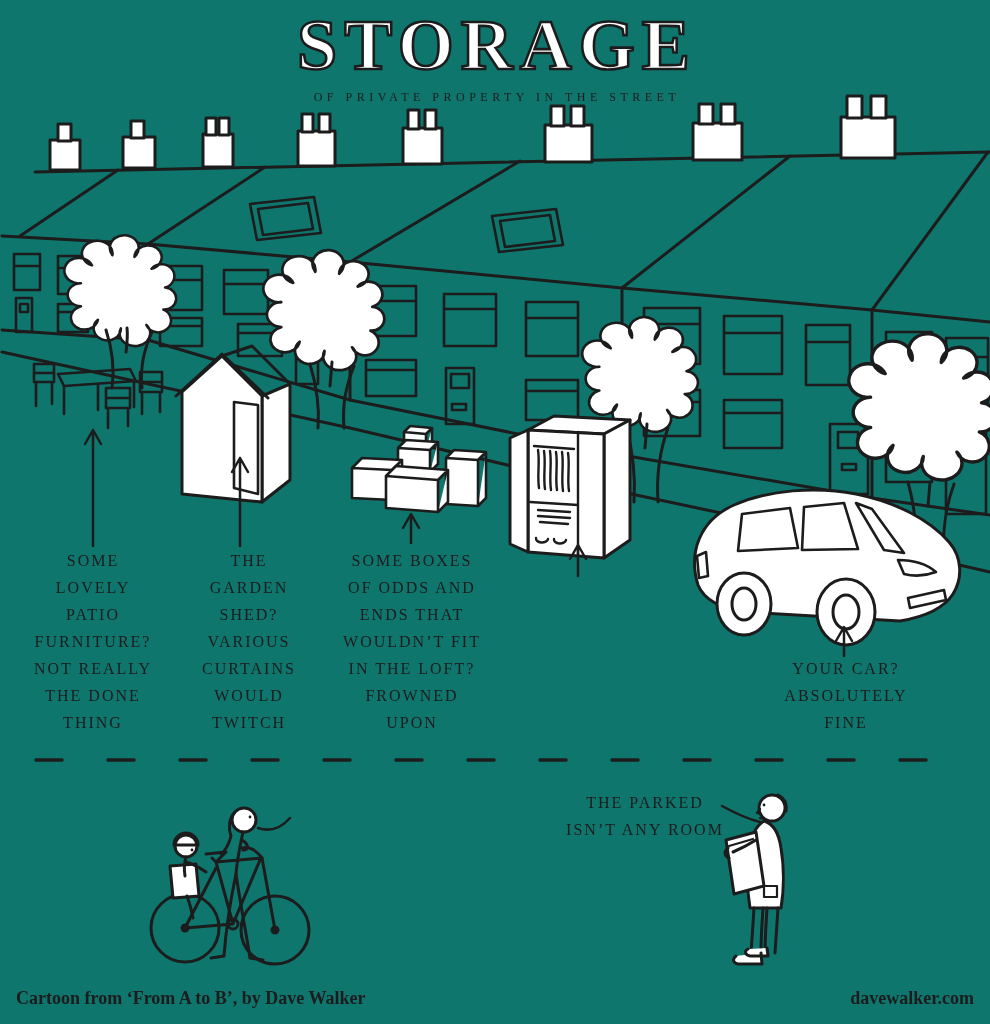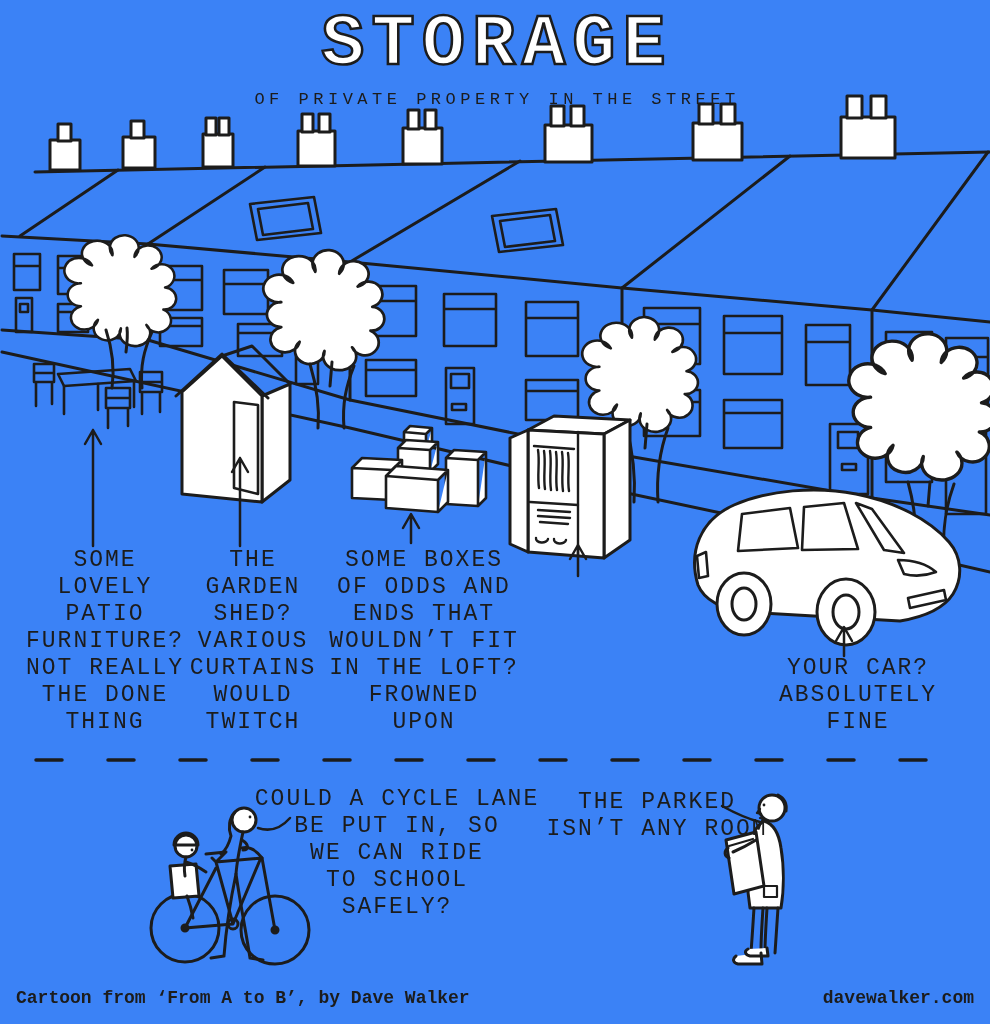--- a/index.html
+++ b/index.html
@@ -1,35 +1,35 @@
 <!DOCTYPE html>
 <html><head>
 <meta charset="utf-8">
 <style>
   html,body{margin:0;padding:0;background:#ffffff;}
   #stage{
-    position:relative;width:990px;height:1024px;background:#3b82f6;overflow:hidden;
-    font-family:Liberation Mono, monospace;color:#1c1c1c;
+    position:relative;width:990px;height:1024px;background:#0f766e;overflow:hidden;
+    font-family:Liberation Serif, serif;color:#1c1c1c;
   }
   #artwork{position:absolute;left:0;top:0;}
   .txt{position:absolute;white-space:nowrap;}
   .center{transform:translateX(-50%);text-align:center;}
   #title{
     left:497px;top:8px;font-size:72px;font-weight:bold;letter-spacing:7px;
     color:#ffffff;-webkit-text-stroke:2.6px #1c1c1c;line-height:1.05;
   }
   #subtitle{
-    left:497px;top:90px;font-size:17px;letter-spacing:4.5px;font-weight:normal;
+    left:497px;top:90px;font-size:12px;letter-spacing:4.5px;font-weight:normal;
   }
-  .hand{font-size:23px;line-height:27px;letter-spacing:2px;margin-left:12px;}
+  .hand{font-size:16px;line-height:27px;letter-spacing:2px;}
   .footer{top:988px;font-size:18px;font-weight:bold;letter-spacing:0;}
   #footer-left{left:16px;}
   #footer-right{right:16px;margin-left:20px;}
   #label-patio{left:93px;top:547px;}
-  #label-shed{left:241px;top:547px;}
+  #label-shed{left:249px;top:547px;}
   #label-boxes{left:412px;top:547px;}
   #label-wardrobe{left:598px;top:574px;}
   #label-car{left:846px;top:655px;}
   #speech-cyclist{left:385px;top:786px;}
   #speech-official{left:645px;top:789px;}
 </style>
 </head>
 <body>
 
 <div id="stage">
@@ -283,27 +283,20 @@
       <div>IN THE LOFT?</div>
       <div>FROWNED</div>
       <div>UPON</div>
     </div>
   <div class="txt center hand" id="label-car">
       <div>YOUR CAR?</div>
       <div>ABSOLUTELY</div>
       <div>FINE</div>
     </div>
 
-  <div class="txt center hand" id="speech-cyclist">
-      <div>COULD A CYCLE LANE</div>
-      <div>BE PUT IN, SO</div>
-      <div>WE CAN RIDE</div>
-      <div>TO SCHOOL</div>
-      <div>SAFELY?</div>
-    </div>
   <div class="txt center hand" id="speech-official">
       <div>THE PARKED</div>
       <div>ISN’T ANY ROOM</div>
     </div>
 
   <div class="txt footer" id="footer-left">Cartoon from ‘From A to B’, by Dave Walker</div>
   <div class="txt footer" id="footer-right">davewalker.com</div>
 
 </div>
 

